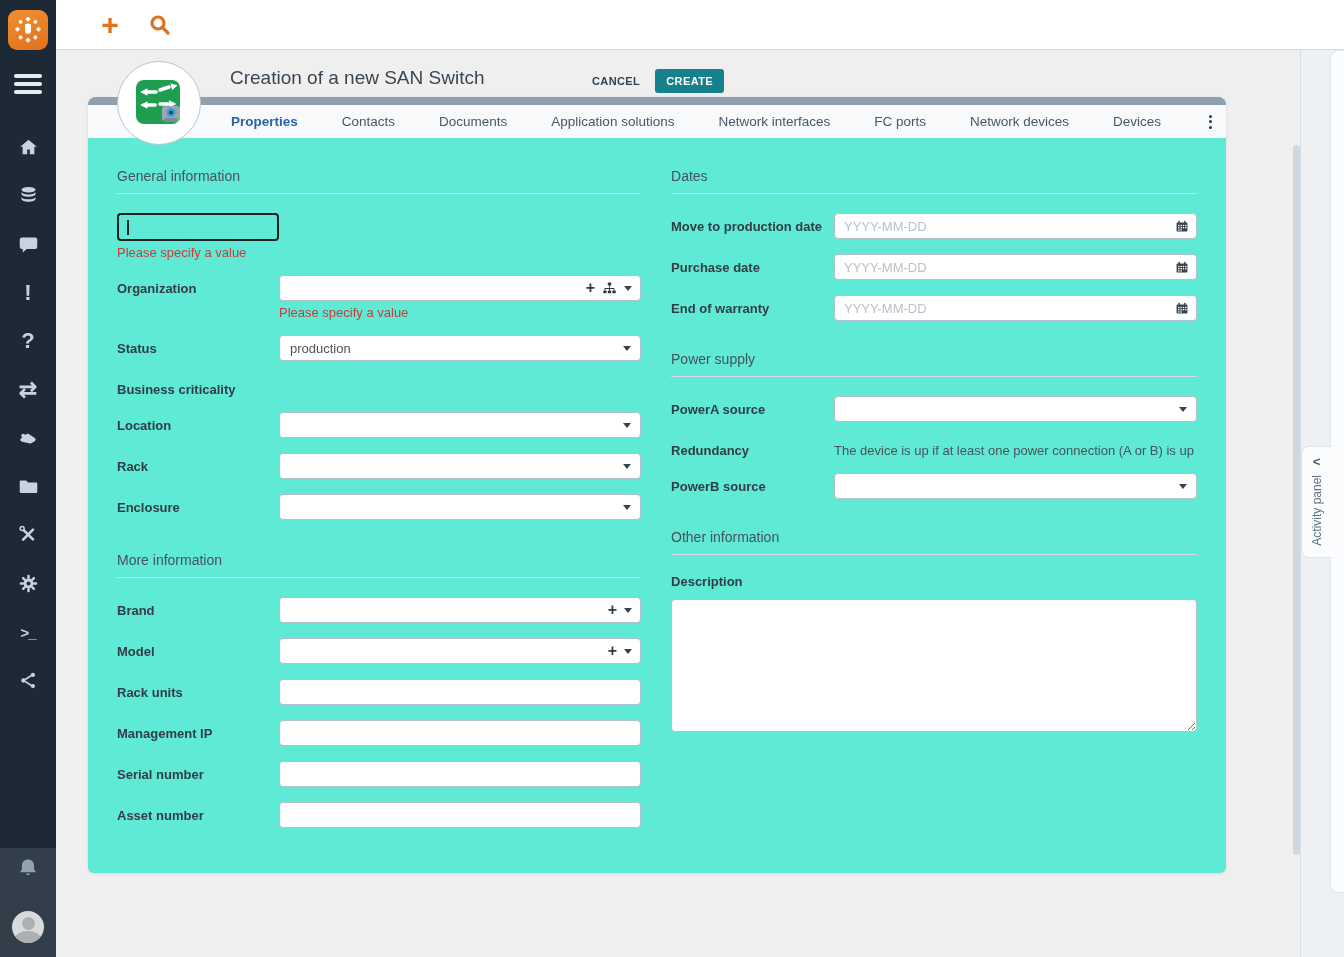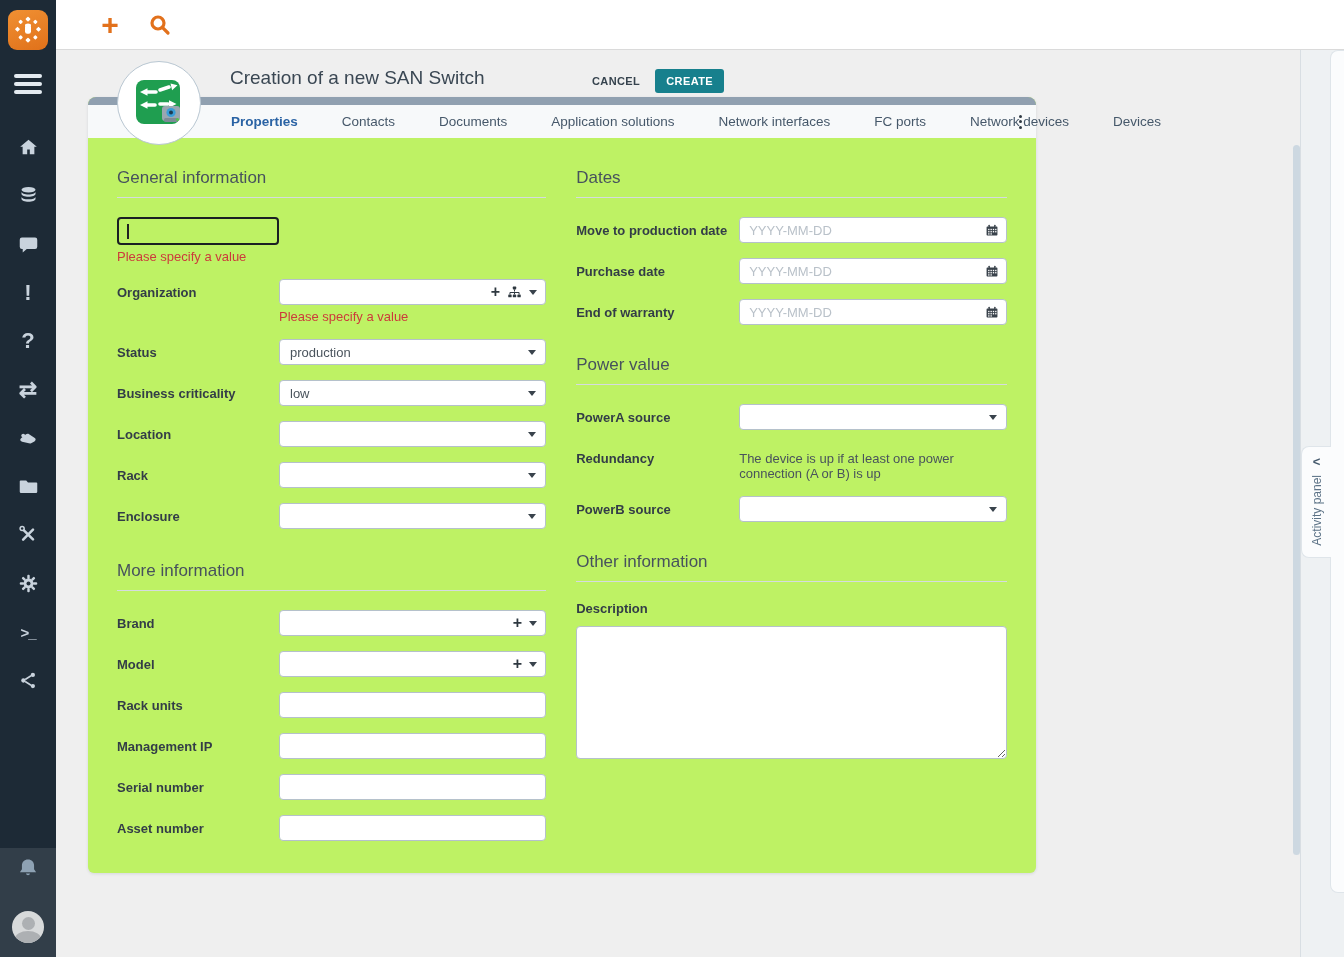--- a/index.html
+++ b/index.html
@@ -41,36 +41,36 @@
   
   .content { position:absolute; left:56px; top:50px; width:1244px; height:907px; }
   .obj-circle { position:absolute; left:61px; top:11px; width:84px; height:84px; border-radius:50%;
                 background:#fff; border:1px solid #b9c7d2; z-index:25; display:flex; align-items:center; justify-content:center; }
   .page-title { position:absolute; left:174px; top:17px; font-size:19px; color:#3a4753; }
   .head-actions { position:absolute; left:0; top:19px; width:1204px; height:24px; display:flex; justify-content:center; align-items:center; z-index:26; }
   .btn-cancel { font-size:11px; font-weight:700; letter-spacing:.4px; color:#36434e; background:none; border:none; cursor:pointer; margin-right:15px; font-family:"Liberation Sans",sans-serif; }
   .btn-create { font-size:11px; font-weight:700; letter-spacing:.4px; color:#fff; background:#17808d; border:none; border-radius:3px;
                 height:24px; padding:0 11px; cursor:pointer; font-family:"Liberation Sans",sans-serif; }
 
-  .card { position:absolute; left:32px; top:47px; width:948px; height:776px; background:#bef264; border-radius:8px 8px 6px 6px;
+  .card { position:absolute; left:32px; top:47px; width:1138px; height:776px; background:#5eead4; border-radius:8px 8px 6px 6px;
           box-shadow:0 1px 3px rgba(40,60,80,.12); z-index:20; }
   .card-topbar { height:8px; background:#90a0b0; border-radius:8px 8px 0 0; }
   .tabs { height:33px; background:#f7f9fa; display:flex; align-items:center; gap:44px; padding-left:143px; position:relative; }
   .tab { font-size:13.5px; color:#46586a; cursor:pointer; white-space:nowrap; }
   .tab.active { color:#2a63a4; font-weight:700; }
   .tab-more { position:absolute; right:14px; top:0; height:33px; display:flex; flex-direction:column; justify-content:center; gap:2.5px; cursor:pointer; }
   .tab-more i { width:3px; height:3px; background:#2f3a44; border-radius:50%; display:block; }
 
   .form-body { display:flex; gap:30px; padding:30px 29px; }
   .col { width:541px; }
   .col.right { width:543px; }
 
   .section { margin-top:0; }
   .section + .section { margin-top:30px; }
-  .sec-head { font-size:17px; color:#47525d; padding-bottom:9px; border-bottom:1px solid #d5dbe0; margin-bottom:19px; }
+  .sec-head { font-size:14px; color:#47525d; padding-bottom:9px; border-bottom:1px solid #d5dbe0; margin-bottom:19px; }
 
   .row { display:grid; grid-template-columns:162px 1fr; margin-bottom:15px; }
   .col.right .row { grid-template-columns:163px 1fr; }
   .row label, .row .flabel { font-size:13px; font-weight:600; color:#333d47; padding-top:6px; }
   .ctl { position:relative; }
 
   .input, .select, .combo, .date-input { height:26px; width:100%; border:1px solid #b5c1cb; border-radius:4px; background:#fff;
           font-size:13px; color:#4a545d; }
   .input { padding:0 8px; font-family:"Liberation Sans",sans-serif; }
   .name-box { height:28px; border:2px solid #1b1f23; border-radius:4px; display:flex; align-items:center; padding-left:8px; }
@@ -324,26 +324,20 @@
               <div class="ctl">
                 <div class="select">
                     <span>production</span>
                   </div>
                 <span class="sel-caret"></span>
               </div>
             </div>
 
             <div class="row">
               <span class="flabel">Business criticality</span>
-              <div class="ctl">
-                <div class="select">
-                    <span>low</span>
-                  </div>
-                <span class="sel-caret"></span>
-              </div>
             </div>
 
             <div class="row">
               <span class="flabel">Location</span>
               <div class="ctl">
                 <div class="select">
                     <span></span>
                   </div>
                 <span class="sel-caret"></span>
               </div>
@@ -493,21 +487,21 @@
                         <rect x="5.4" y="17.6" width="2.3" height="2.3"></rect>
                         <rect x="9.4" y="17.6" width="2.3" height="2.3"></rect>
                       </g>
                     </svg>
                 </span>
               </div>
             </div>
           </div>
 
           <div class="section">
-            <div class="sec-head">Power value</div>
+            <div class="sec-head">Power supply</div>
 
             <div class="row">
               <span class="flabel">PowerA source</span>
               <div class="ctl">
                 <div class="select">
                     <span></span>
                   </div>
                 <span class="sel-caret"></span>
               </div>
             </div>

